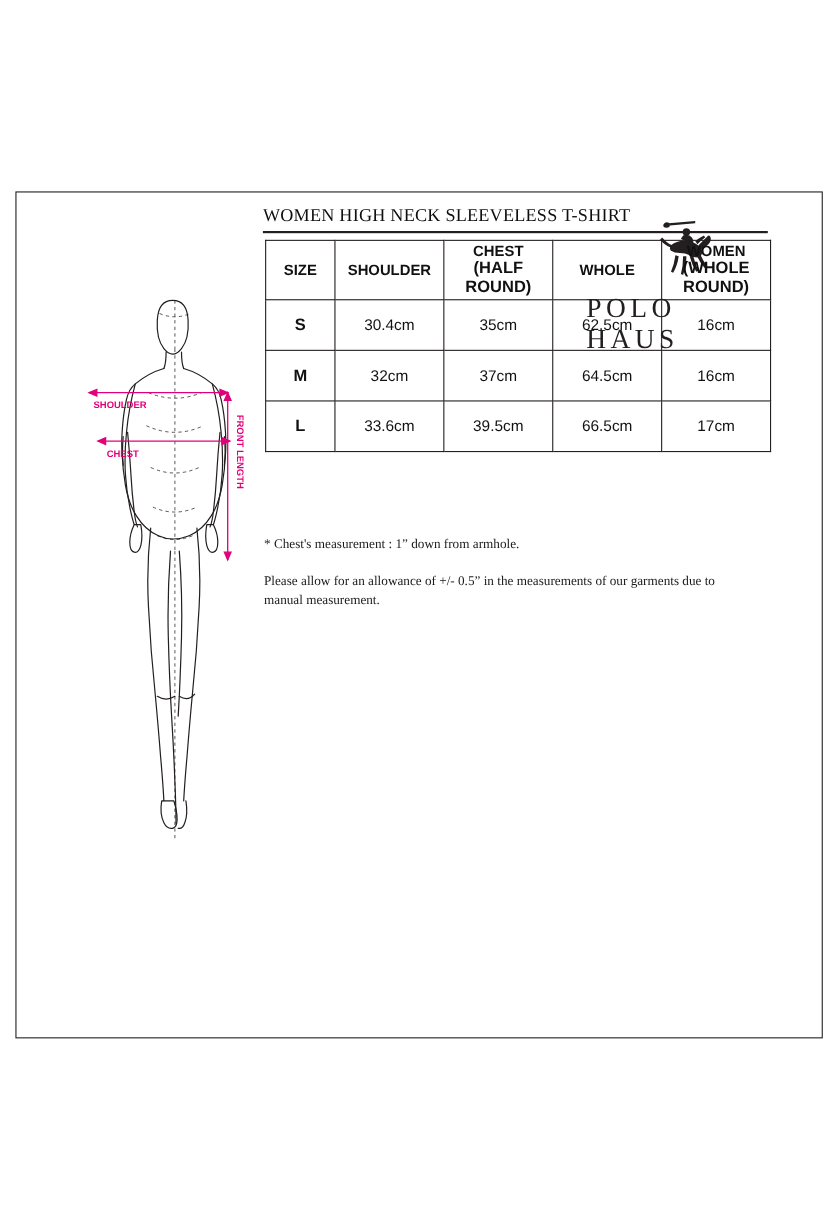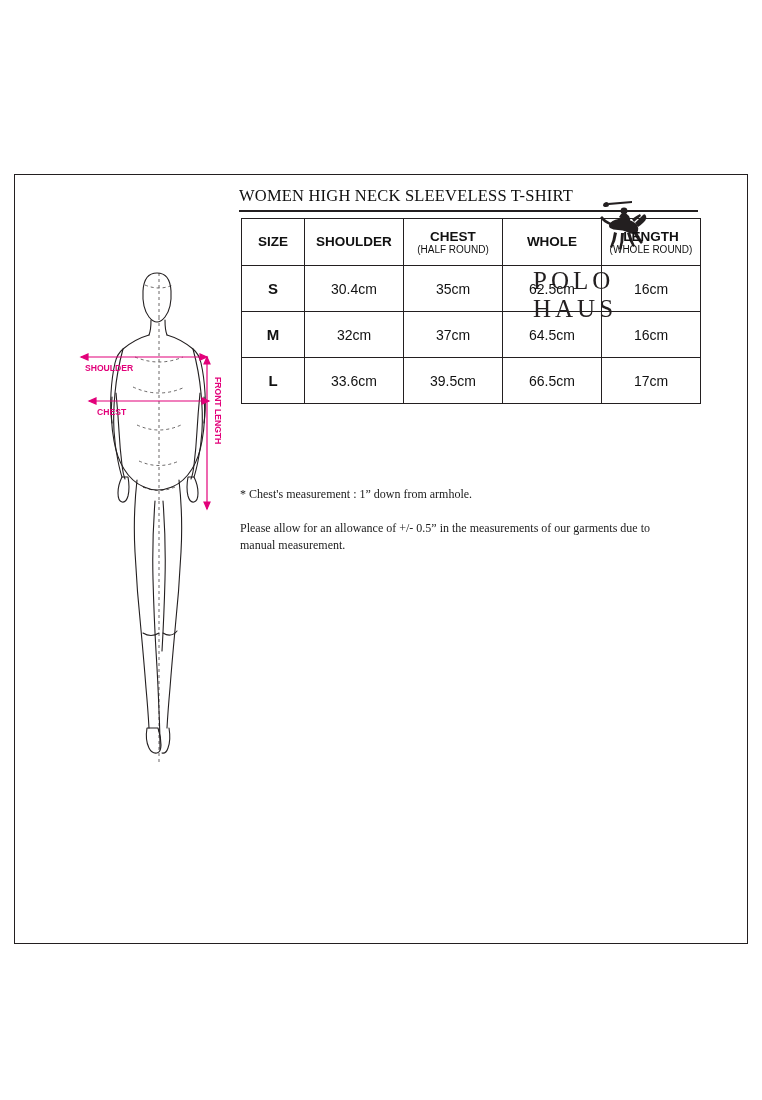--- a/index.html
+++ b/index.html
@@ -110,22 +110,22 @@
   .size-table thead th {
     height: 42px;
     font-size: 13.5px;
     font-weight: bold;
     color: #111111;
     line-height: 1.12;
     padding: 2px 0;
   }
   .size-table thead th .sub {
     display: block;
-    font-size: 10px;
-    font-weight: normal;
+    font-size: 15px;
+    font-weight: bold;
     letter-spacing: 0;
   }
   .size-table tbody td {
     height: 43px;
     font-size: 14px;
     color: #111111;
   }
   .size-table tbody td.size-cell {
     font-weight: bold;
     font-size: 15px;
@@ -279,21 +279,21 @@
           <span>SHOULDER</span>
         </th>
         <th>
           <span>CHEST</span>
           <span class="sub">(HALF ROUND)</span>
         </th>
         <th>
           <span>WHOLE</span>
         </th>
         <th>
-          <span>LENGTH</span>
+          <span>WOMEN</span>
           <span class="sub">(WHOLE ROUND)</span>
         </th>
       </tr>
     </thead>
     <tbody>
       <tr>
         <td class="size-cell">S</td>
         <td>30.4cm</td>
         <td>35cm</td>
         <td>62.5cm</td>

